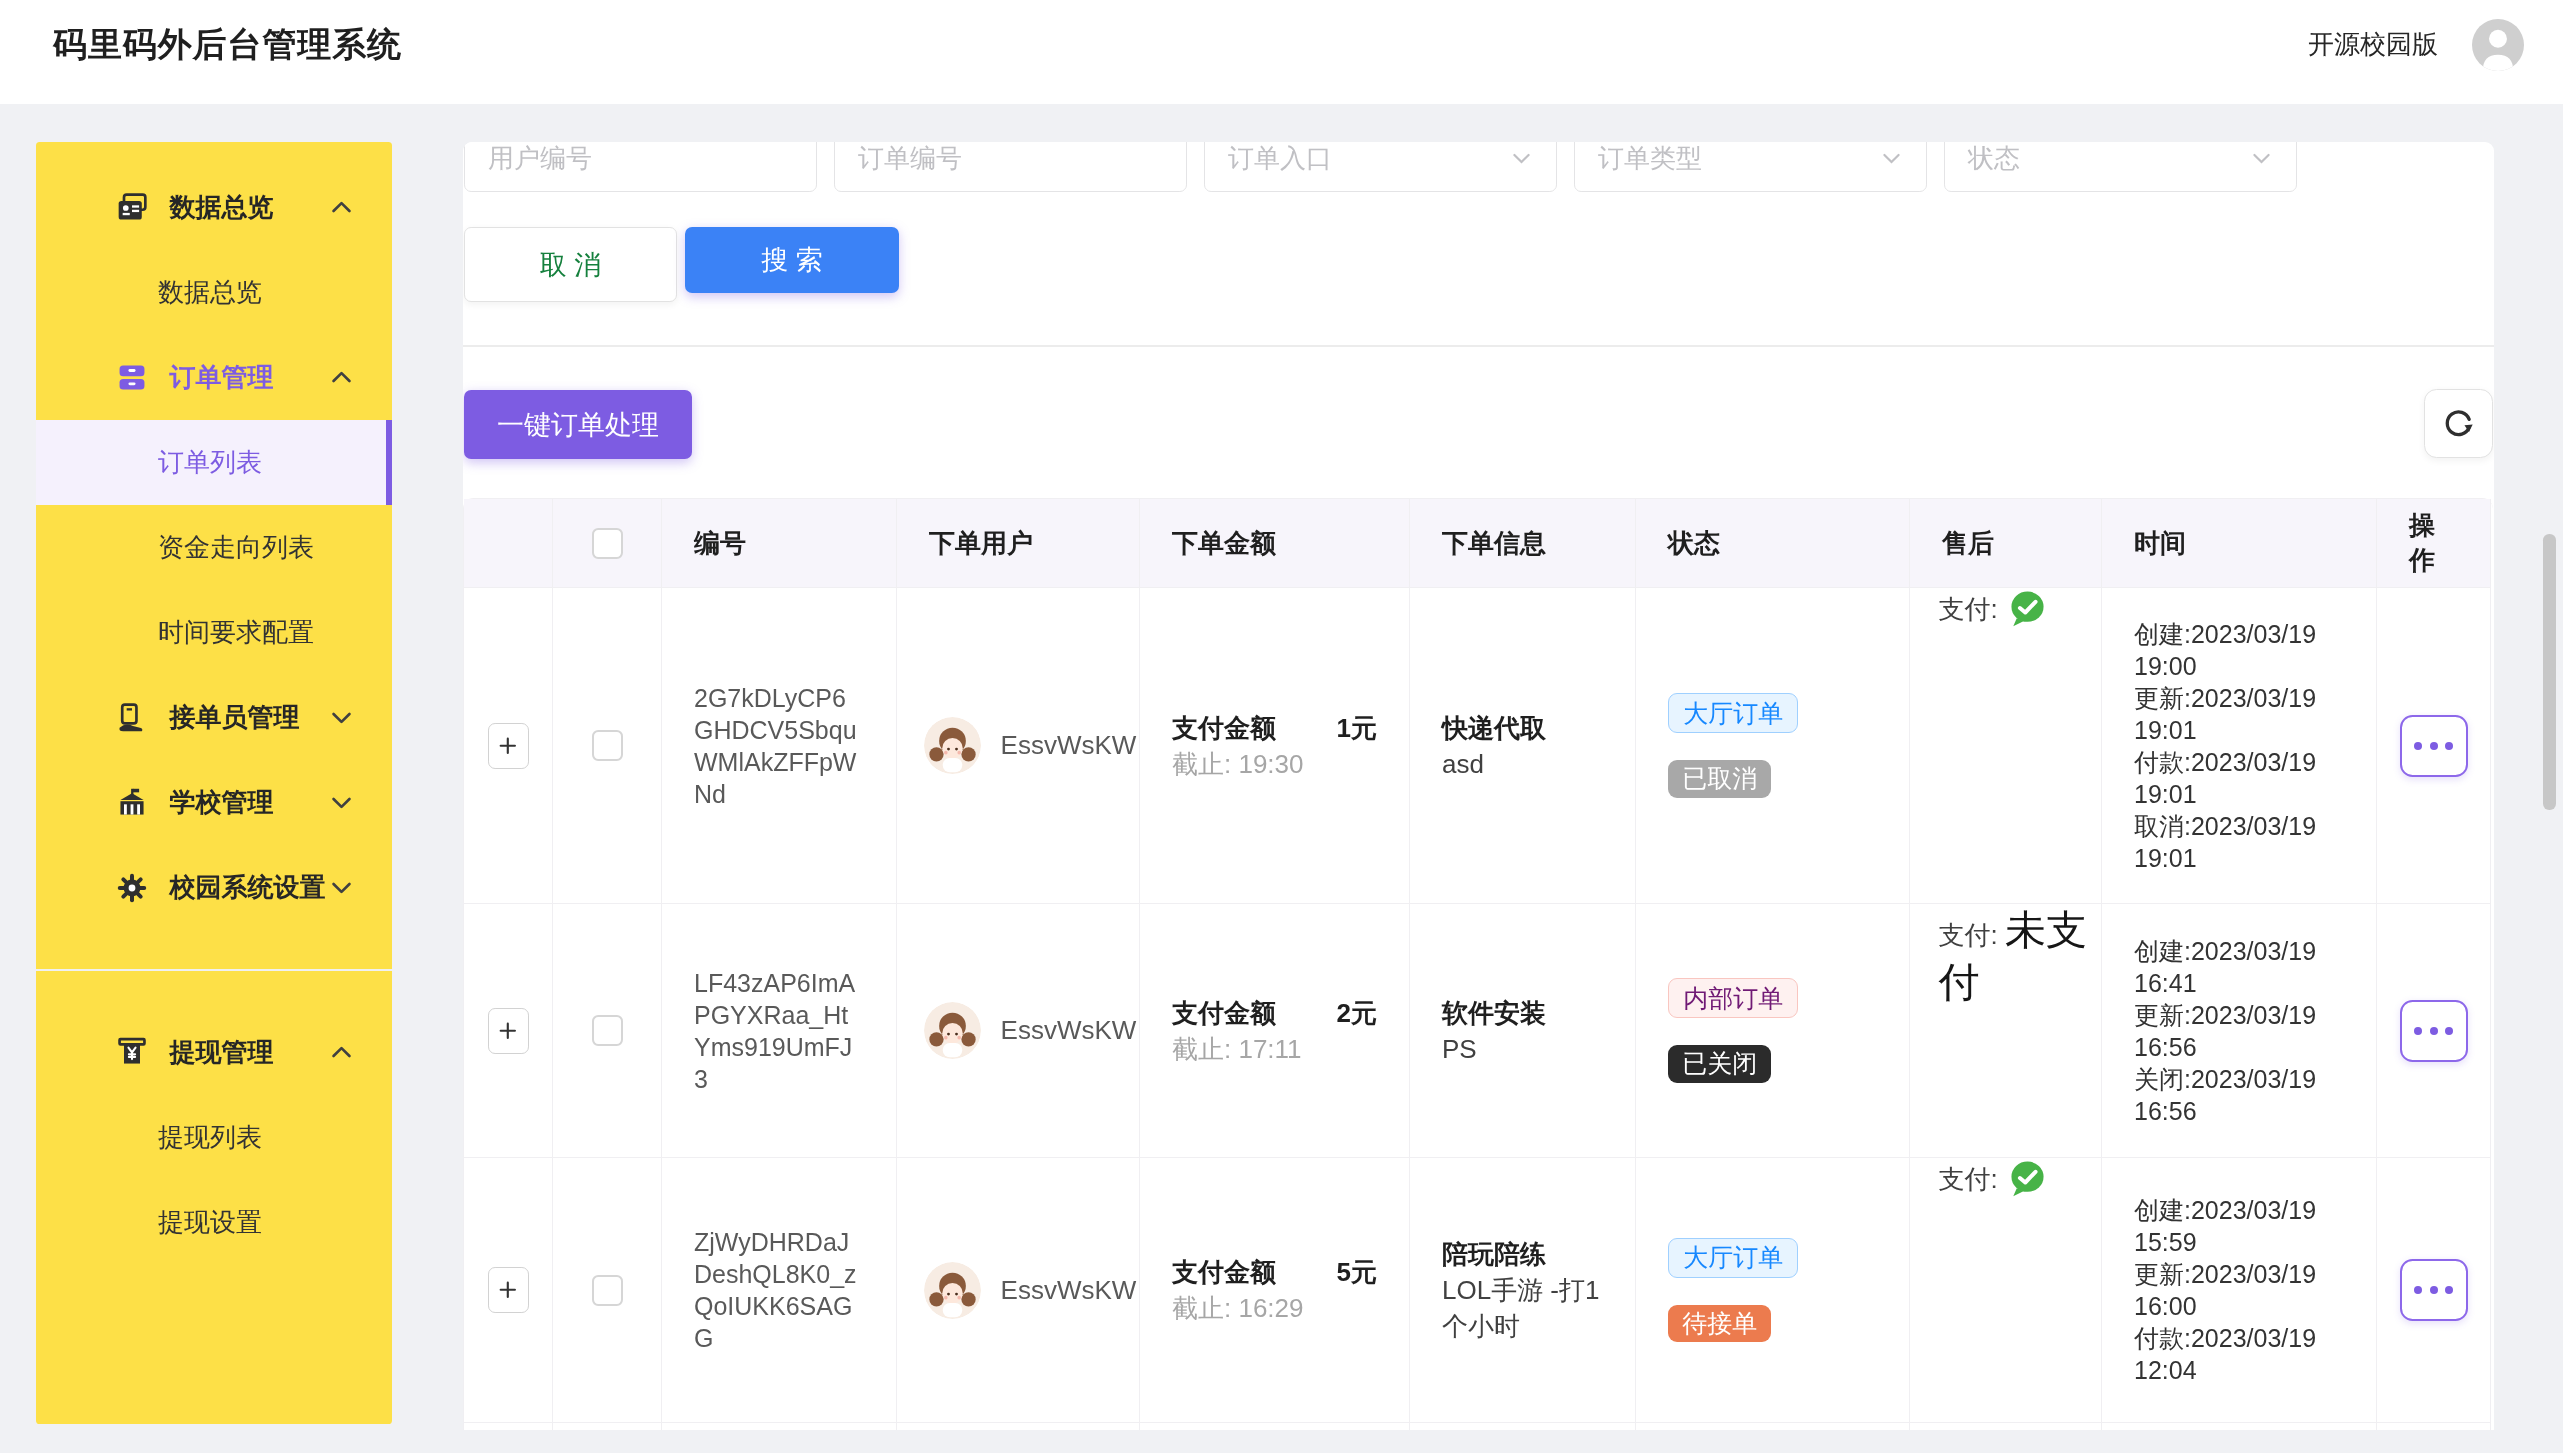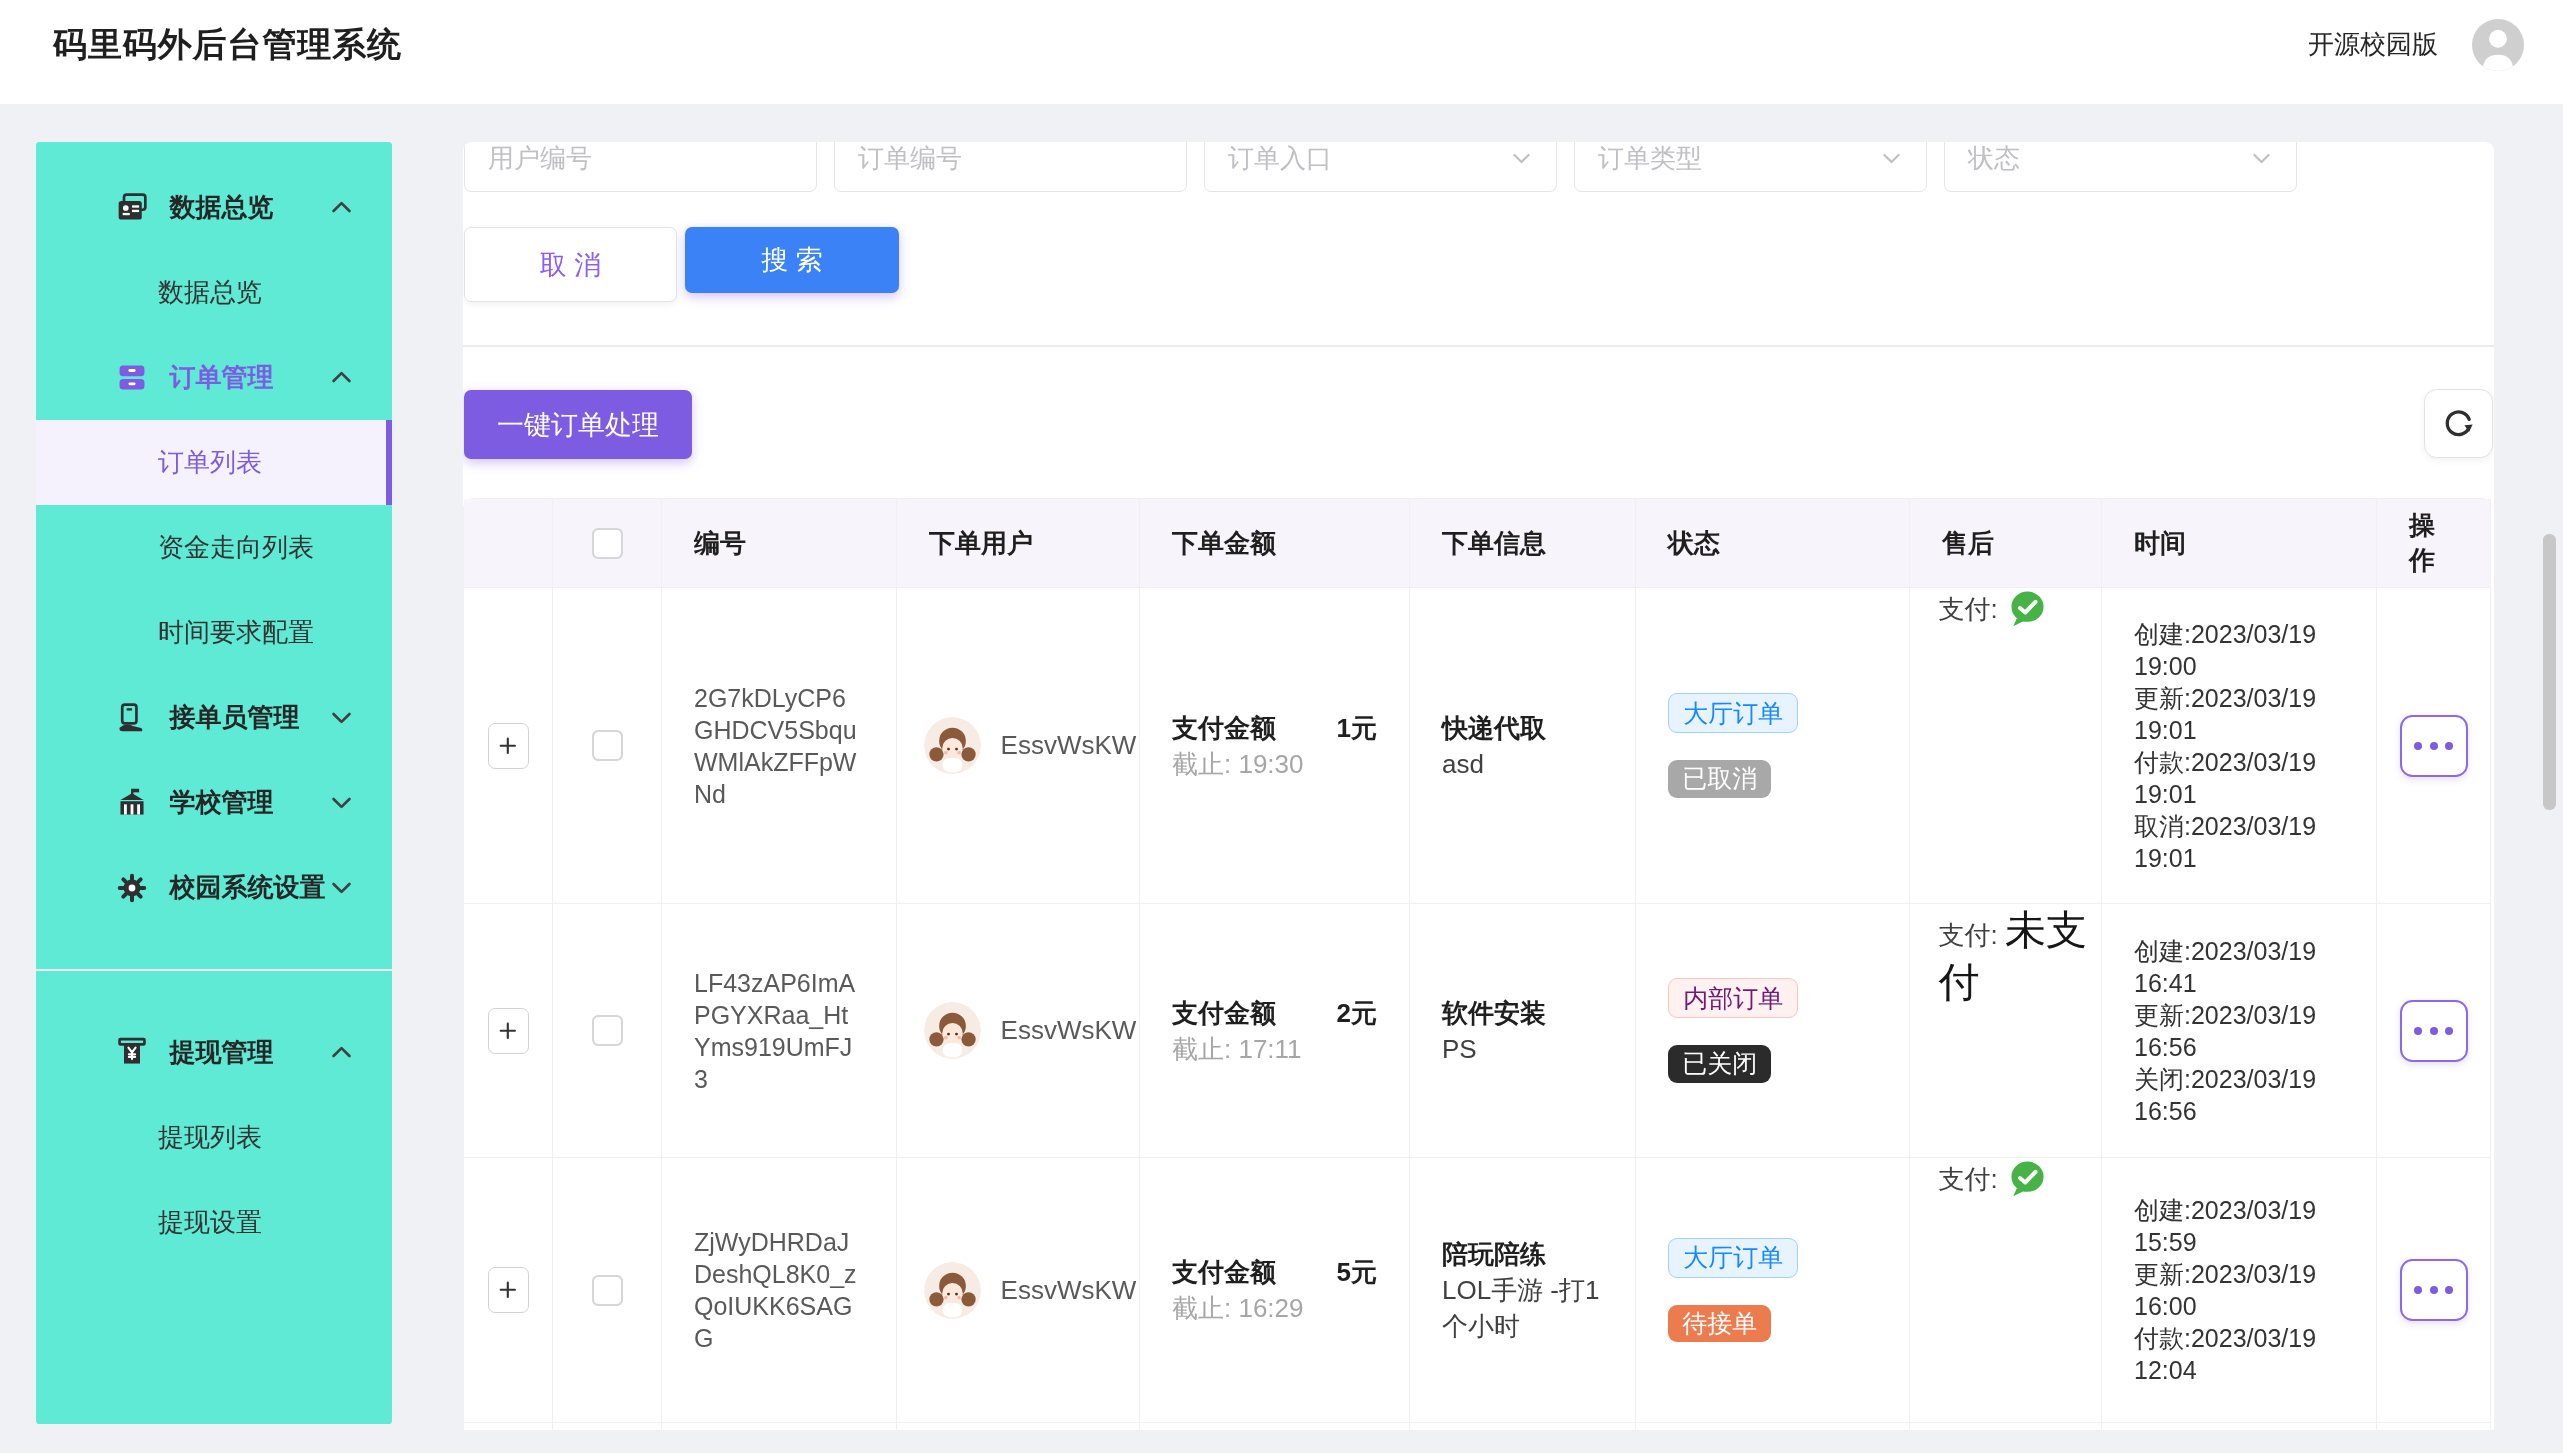--- a/index.html
+++ b/index.html
@@ -8,21 +8,21 @@
   .page { position:relative; width:2563px; height:1453px; background:#f0f1f4; }
 
   
   .topbar { position:absolute; top:0; left:0; width:100%; height:104px; background:#fff; display:flex; align-items:center; padding:0 39px 15px 53px; }
   .app-title { font-size:34px; font-weight:700; color:#1f1f1f; letter-spacing:0.9px; }
   .topbar-right { margin-left:auto; display:flex; align-items:center; gap:34px; }
   .edition { font-size:26px; color:#262626; }
   .avatar-btn { width:52px; height:52px; border-radius:50%; background:#cfcfcf; overflow:hidden; display:flex; align-items:flex-end; justify-content:center; }
 
   
-  .sidebar { position:absolute; left:36px; top:142px; width:356px; height:1282px; background:#5eead4; border-radius:3.6px; overflow:hidden; padding-top:23px; }
+  .sidebar { position:absolute; left:36px; top:142px; width:356px; height:1282px; background:#fde047; border-radius:3.6px; overflow:hidden; padding-top:23px; }
   .s-item { position:relative; height:85px; display:flex; align-items:center; cursor:pointer; }
   .s-item.group { padding-left:80px; font-weight:700; }
   .s-item.group .s-label { margin-left:21.4px; }
   .s-item.child { padding-left:122px; font-weight:400; color:#333; }
   .s-icon { width:32px; height:32px; color:#2f2f2f; flex:0 0 auto; display:flex; }
   .s-icon svg { width:32px; height:32px; }
   .s-caret { margin-left:auto; margin-right:39px; color:#404040; display:flex; }
   .s-caret svg { width:23px; height:23px; }
   .s-item.purple, .s-item.purple .s-icon { color:#7d5ce2; }
   .s-item.active-child { background:#f5f1fd; color:#7d5ce2; font-weight:500; }
@@ -34,21 +34,21 @@
 
   .filters { position:absolute; top:-18px; left:0.9px; display:flex; gap:17px; }
   .f-input, .f-select { width:353px; height:68px; border:1.8px solid #e4e4e6; border-radius:7.1px; background:#fff; font-size:26px; padding:0 23px; color:#262626; }
   .f-input::placeholder { color:#c0c0c4; }
   .f-select { display:flex; align-items:center; justify-content:space-between; cursor:pointer; }
   .f-ph { color:#c0c0c4; }
   .f-caret { color:#c0c0c4; display:flex; }
   .f-caret svg { width:23px; height:23px; }
 
   .btn { border:none; border-radius:7.1px; font-size:27px; cursor:pointer; font-family:inherit; }
-  .btn-cancel { position:absolute; top:85px; left:0.9px; width:213px; height:75px; background:#fff; border:1.8px solid #e2e2e2; color:#8b5cf6; box-shadow:0 2.7px 7.1px rgba(0,0,0,0.05); }
+  .btn-cancel { position:absolute; top:85px; left:0.9px; width:213px; height:75px; background:#fff; border:1.8px solid #e2e2e2; color:#15803d; box-shadow:0 2.7px 7.1px rgba(0,0,0,0.05); }
   .btn-search { position:absolute; top:85px; left:222px; width:214px; height:66px; background:#3b82f6; color:#fff; box-shadow:0 3.6px 10.7px rgba(125,92,226,0.35); }
   .h-divider { position:absolute; top:203px; left:0; width:100%; height:1.8px; background:#ececec; }
   .btn-batch { position:absolute; top:248px; left:0.9px; width:228px; height:69px; background:#7d5ce2; color:#fff; box-shadow:0 3.6px 10.7px rgba(125,92,226,0.35); }
   .btn-refresh { position:absolute; top:247px; left:1961px; width:69px; height:69px; background:#fff; border:1.8px solid #e2e2e2; border-radius:12.5px; display:flex; align-items:center; justify-content:center; cursor:pointer; box-shadow:0 2.7px 7.1px rgba(0,0,0,0.05); }
   .btn-refresh svg { width:37px; height:37px; }
 
   
   .table { position:absolute; top:356px; left:0; width:2030px; display:grid;
     grid-template-columns:89px 109px 235px 243px 270px 226px 274px 192px 275px 114px;
     grid-template-rows:89px 316px 254px 265px 8px;

